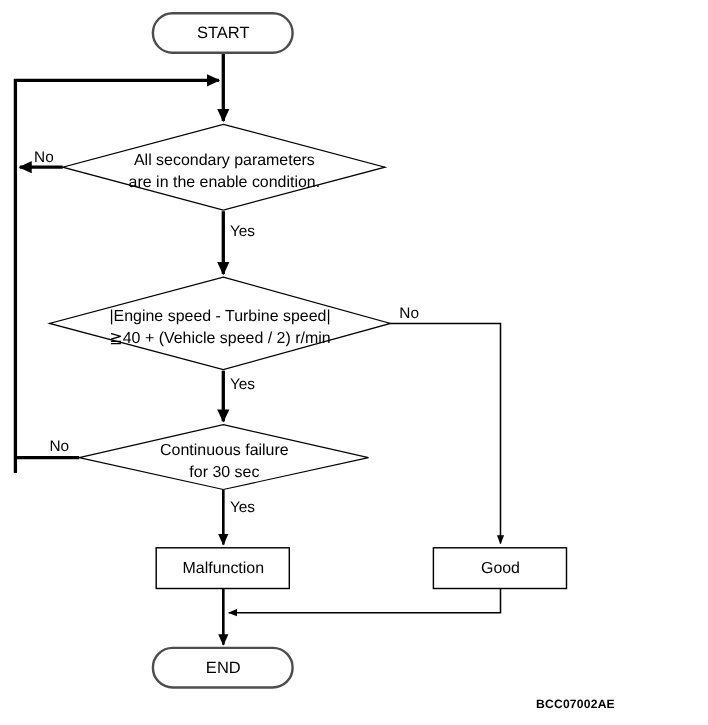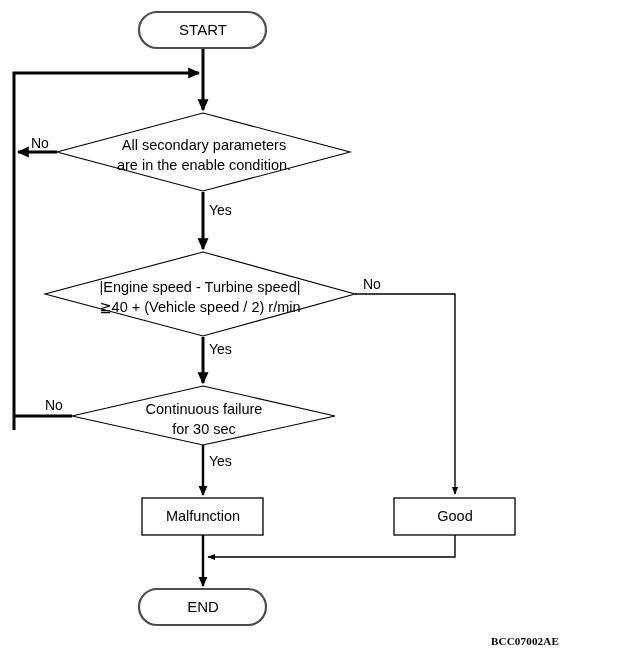--- a/index.html
+++ b/index.html
@@ -66,21 +66,21 @@
     font-family: "Liberation Sans", sans-serif;
     font-size: 14px;
     fill: #000000;
     text-anchor: start;
     dominant-baseline: middle;
   }
   .figure-code {
     position: absolute;
     right: 9px;
     bottom: 12px;
-    font-family: Liberation Serif, serif;
+    font-family: Liberation Sans, sans-serif;
     font-size: 11px;
     font-weight: bold;
     color: #000000;
     letter-spacing: 0.2px;
   }
 </style>
 </head>
 <body>
 
 <div id="canvas">

